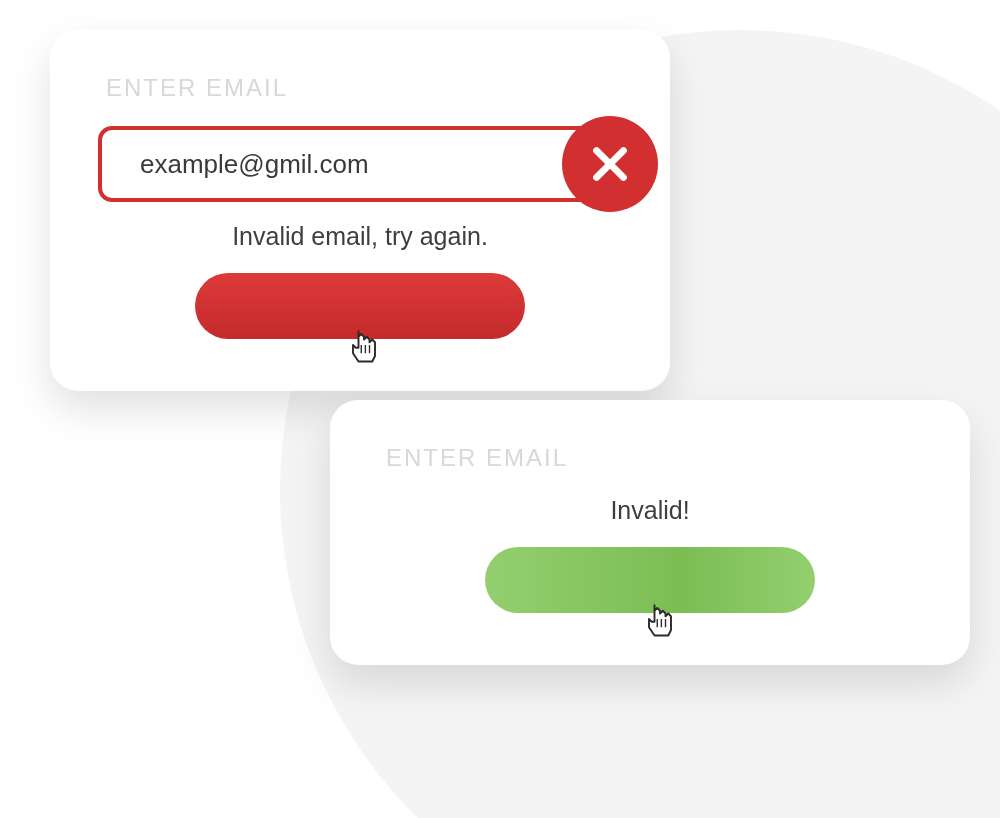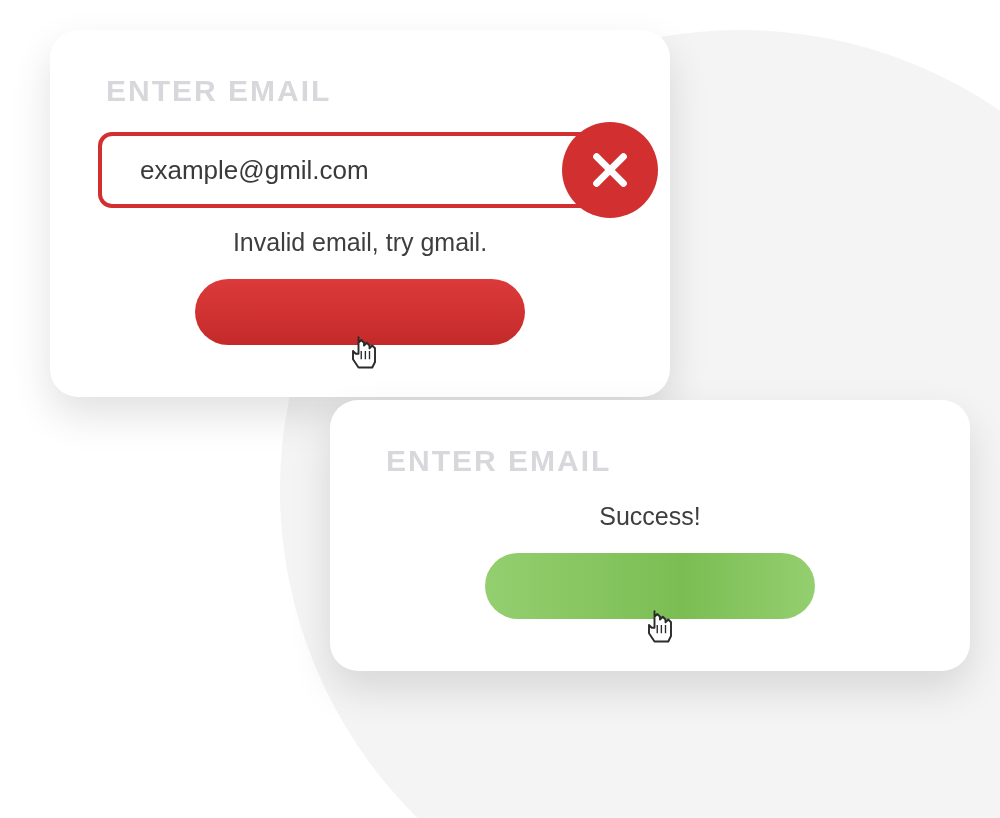--- a/index.html
+++ b/index.html
@@ -34,22 +34,22 @@
     z-index: 1;
   }
   .card.success {
     top: 400px;
     left: 330px;
     width: 640px;
     z-index: 2;
   }
   .card-label {
     color: #d8d8dc;
-    font-size: 30px;
-    font-weight: 700;
+    font-size: 24px;
+    font-weight: 400;
     letter-spacing: 2px;
     text-transform: uppercase;
     margin-bottom: 24px;
     margin-left: 8px;
   }
   .input-row {
     position: relative;
     margin-bottom: 20px;
   }
   .email-input {
@@ -122,35 +122,35 @@
 
   <div class="input-row">
     <input class="email-input" type="text" value="example@gmil.com" style="">
     <div class="status-badge">
       <svg viewBox="0 0 24 24">
         <path d="M5 5 L19 19 M19 5 L5 19" stroke="#ffffff" stroke-width="3.6" stroke-linecap="round" fill="none"></path>
       </svg>
     </div>
   </div>
 
-  <div class="status-text">Invalid email, try gmail.</div>
+  <div class="status-text">Invalid email, try again.</div>
 
   <button class="submit-btn"></button>
 
   <svg class="cursor" viewBox="0 0 32 32">
     <path d="M12 6 v12 h-2 l-2 -2 v6 l4 6 h10 l2 -4 v-10 l-2 -2 -2 2 v-2 l-2 -2 -2 2 v-2 l-2 -2 -2 2 v-4 z" fill="#ffffff" stroke="#2b2b2b" stroke-width="1.4" stroke-linejoin="round"></path>
     <path d="M14 16 v6 M17 16 v6 M20 16 v6" stroke="#2b2b2b" stroke-width="1"></path>
   </svg>
 </div>
 
 <div class="card success">
   <div class="card-label">ENTER EMAIL</div>
 
 
-  <div class="status-text">Success!</div>
+  <div class="status-text">Invalid!</div>
 
   <button class="submit-btn"></button>
 
   <svg class="cursor" viewBox="0 0 32 32">
     <path d="M12 6 v12 h-2 l-2 -2 v6 l4 6 h10 l2 -4 v-10 l-2 -2 -2 2 v-2 l-2 -2 -2 2 v-2 l-2 -2 -2 2 v-4 z" fill="#ffffff" stroke="#2b2b2b" stroke-width="1.4" stroke-linejoin="round"></path>
     <path d="M14 16 v6 M17 16 v6 M20 16 v6" stroke="#2b2b2b" stroke-width="1"></path>
   </svg>
 </div>
 
 </body></html>

